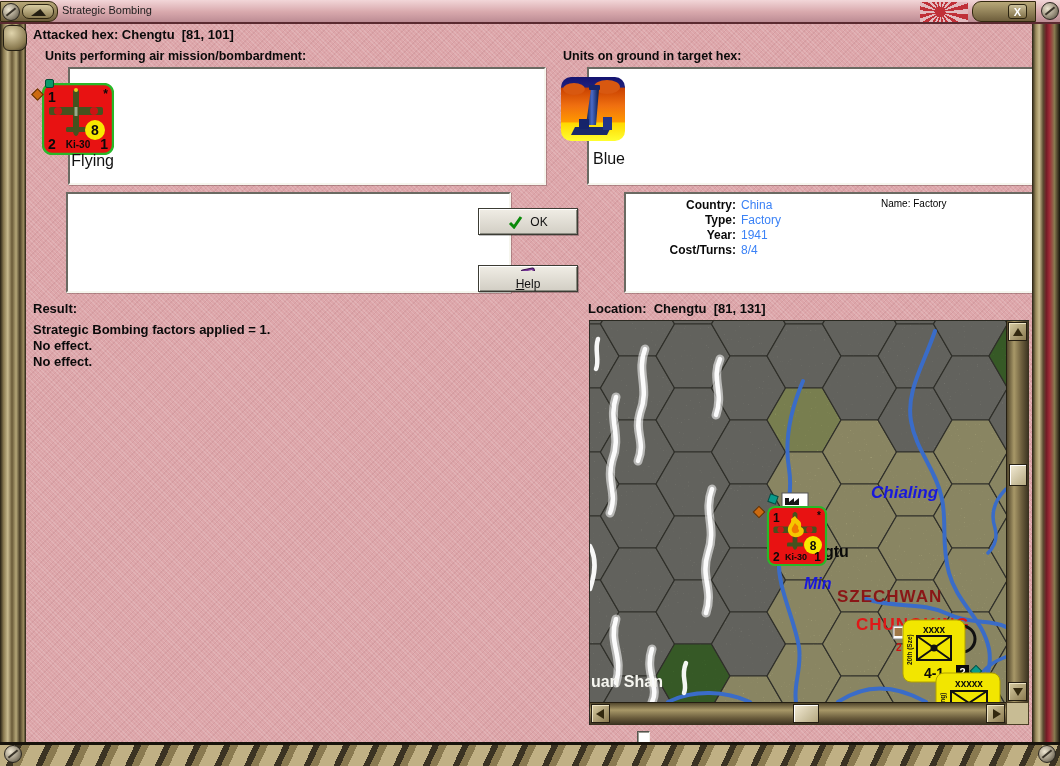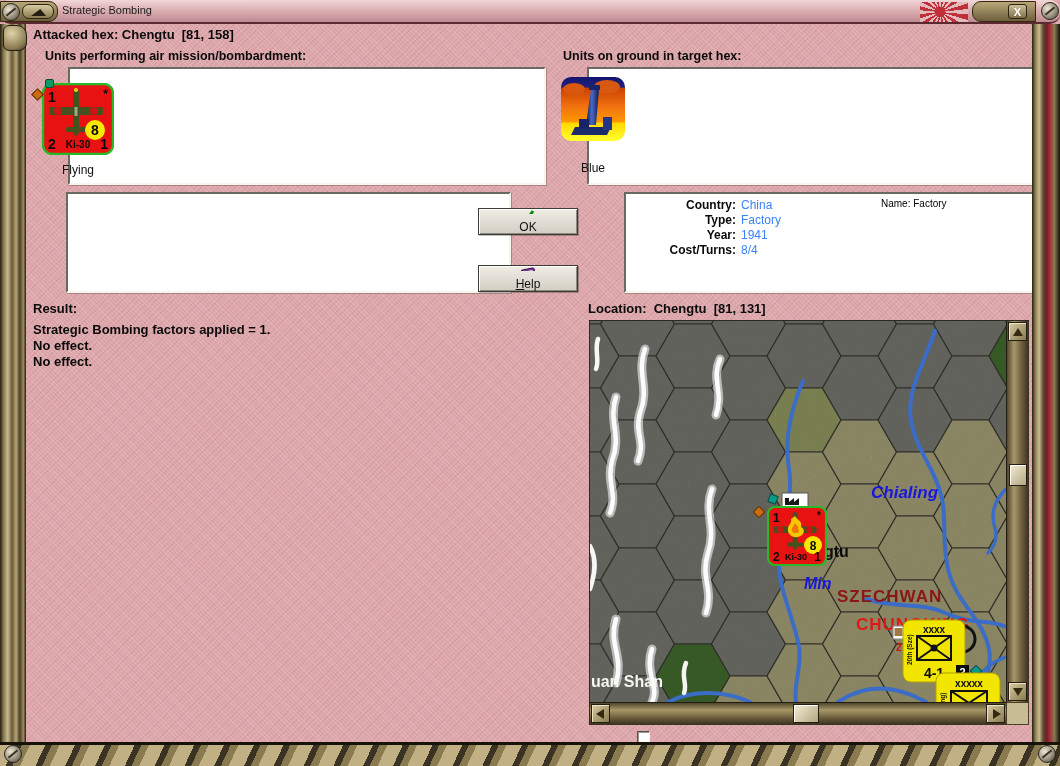--- a/index.html
+++ b/index.html
@@ -18,21 +18,21 @@
     background:linear-gradient(90deg,#241e12,#9a8a5c 14%,#c8ba8e 26%,#5a4a30 40%,#741c26 52%,#9e2a36 62%,#8a7a50 80%,#17130b);}
   .frame-bottom{left:0;right:0;bottom:0;height:24px;border-top:3px solid #17130b;
     background:repeating-linear-gradient(115deg,#c0b084 0 14px,#3a3222 14px 20px,#8a7a50 20px 27px);}
   .pillar-cap{position:absolute;z-index:41;left:3px;top:25px;width:24px;height:26px;border-radius:6px 10px 8px 6px;
     background:radial-gradient(circle at 35% 30%,#e0d4ac,#8a7a50 70%,#3a3222);border:1px solid #241e12;}
   .screw{position:absolute;z-index:45;width:18px;height:18px;border-radius:50%;
     background:radial-gradient(circle at 35% 35%,#eee6d2,#9a917e 55%,#474132);border:1px solid #2a2620;}
   .screw::after{content:"";position:absolute;left:2px;top:7px;width:12px;height:2px;background:#3a342a;transform:rotate(-40deg);}
   
   .titlebar{position:absolute;left:0;top:0;width:1060px;height:24px;z-index:50;
-    background:linear-gradient(180deg,#f2d6d8,#d8a8ac 55%,#bc8c94);border-bottom:2px solid #5a2a30;border-radius:10px;}
+    background:linear-gradient(180deg,#f2d6d8,#d8a8ac 55%,#bc8c94);border-bottom:2px solid #5a2a30;}
   .sys-left{position:absolute;left:0;top:1px;width:58px;height:21px;border-radius:0 9px 9px 0;
     background:linear-gradient(180deg,#b8a878,#6e5e3c);border:1px solid #33290f;}
   .menu-btn{position:absolute;left:21px;top:2px;width:32px;height:15px;border-radius:7px;
     background:linear-gradient(180deg,#d8cca2,#8a7a50);border:1px solid #2c2410;}
   .menu-tri{position:absolute;left:8px;top:4px;width:15px;height:7px;background:#241e12;
     clip-path:polygon(0 100%,100% 100%,62% 0);}
   .title-text{position:absolute;left:62px;top:4px;font-size:11px;color:#1c1c1c;white-space:pre;}
   .flag{position:absolute;left:920px;top:2px;width:48px;height:20px;
     background:
       radial-gradient(circle at 42% 50%,#c03038 0 5px,rgba(0,0,0,0) 5.5px),
@@ -42,21 +42,21 @@
   .close-btn{position:absolute;right:8px;top:2px;width:19px;height:15px;border-radius:3px;
     background:linear-gradient(180deg,#ccc09a,#7e6e46);border:1px solid #2c2410;
     color:#fff;font-weight:bold;font-size:11px;text-align:center;line-height:14px;cursor:pointer;}
   
   .hdr{position:absolute;font-weight:bold;font-size:13px;color:#0a0a0a;white-space:pre;z-index:10;}
   .sec{position:absolute;font-weight:bold;font-size:12.5px;color:#0a0a0a;white-space:pre;z-index:10;margin-left:12px;}
   .listbox{position:absolute;background:#fff;z-index:10;
     border-top:2px solid #6a6a62;border-left:2px solid #6a6a62;
     border-bottom:2px solid #f6f6ee;border-right:2px solid #f6f6ee;
     box-shadow:1px 1px 0 rgba(90,60,60,.35);margin-left:36px;}
-  .caption{position:absolute;font-size:12px;color:#111;text-align:center;z-index:12;margin-top:11px;}
+  .caption{position:absolute;font-size:16px;color:#111;text-align:right;z-index:12;}
   
   .btn{position:absolute;width:100px;height:27px;z-index:10;display:flex;align-items:center;justify-content:center;gap:6px;
     background:linear-gradient(180deg,#f0ede5,#d2cec4);border:1px solid #3c3c34;
     box-shadow:inset 1px 1px 0 #ffffff,inset -1px -1px 0 #8a8a80,1px 1px 0 rgba(0,0,0,.25);
     font-size:12px;color:#111;cursor:pointer;}
   
   .irow{display:flex;line-height:15px;font-size:12px;}
   .ilabel{width:104px;text-align:right;font-weight:bold;color:#0a0a0a;margin-right:5px;}
   .ival{color:#3b82f6;}
   .resline{font-weight:bold;font-size:13px;line-height:16px;color:#0a0a0a;}
@@ -110,21 +110,21 @@
       </div>
     </div>
     <span class="title-text">Strategic Bombing</span>
     <div class="flag"></div>
     <div class="sys-right">
       <div class="close-btn">X</div>
     </div>
     <div class="screw" style="right:1px;top:2px;"></div>
   </div>
 
-  <div class="hdr" style="left:33px;top:27px;">Attacked hex: Chengtu  [81, 158]</div>
+  <div class="hdr" style="left:33px;top:27px;">Attacked hex: Chengtu  [81, 101]</div>
 
   <div class="sec" style="left:33px;top:49px;">Units performing air mission/bombardment:</div>
   <div class="listbox" style="left:32px;top:67px;width:478px;height:118px;"></div>
 
   <div class="dot" style="left:45px;top:79px;width:9px;height:9px;border-radius:2px;background:#0a9a6a;border:1px solid #064c36;"></div>
   <div class="dot" style="left:33px;top:90px;width:9px;height:9px;background:#cc6a10;border:1px solid #5c2f06;transform:rotate(45deg);"></div>
   <svg class="dot" style="left:42px;top:83px;z-index:12;cursor:pointer;" width="72" height="72">
     <rect x="1" y="1" width="70" height="70" rx="9" fill="#e81212" stroke="#28b828" stroke-width="2.4"></rect>
     <g fill="#46521e" transform="translate(34,32)">
       <rect x="-27" y="-8" width="54" height="8" rx="2"></rect>
@@ -171,21 +171,21 @@
     <polygon points="30,12 38,12 35,48 25,48" fill="url(#fchim)"></polygon>
     <rect x="28" y="8" width="11" height="5" rx="1" fill="#16246a"></rect>
     <path d="M14,50 L50,50 L46,58 L10,58 Z" fill="#1a2a6a"></path>
     <rect x="18" y="42" width="10" height="10" fill="#16246a"></rect>
     <rect x="42" y="40" width="9" height="13" fill="#24368a"></rect>
   </svg>
   <div class="caption" style="left:561px;top:150px;width:64px;">Blue</div>
 
   <div class="listbox" style="left:30px;top:192px;width:445px;height:101px;"></div>
 
-  <div class="btn" style="left:478px;top:208px;flex-direction:column;">
+  <div class="btn" style="left:478px;top:208px;">
     <svg width="16" height="14">
       <path d="M2,8 L6,12 L13,2" stroke="#0a8a0a" stroke-width="3" fill="none"></path>
     </svg>
     <span>OK</span>
   </div>
   <div class="btn" style="left:478px;top:265px;flex-direction:column;">
     <svg width="17" height="15">
       <g transform="rotate(-12 8 8)">
         <rect x="2" y="3" width="13" height="10" rx="1.5" fill="#7a3a9a" stroke="#3a1050" stroke-width="1"></rect>
         <rect x="4" y="5" width="9" height="6" fill="#f2ead8"></rect>

